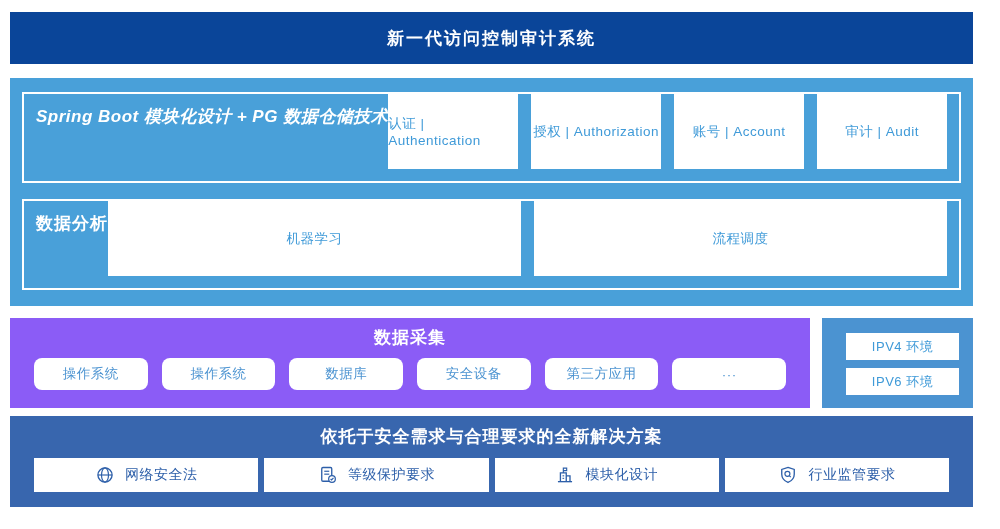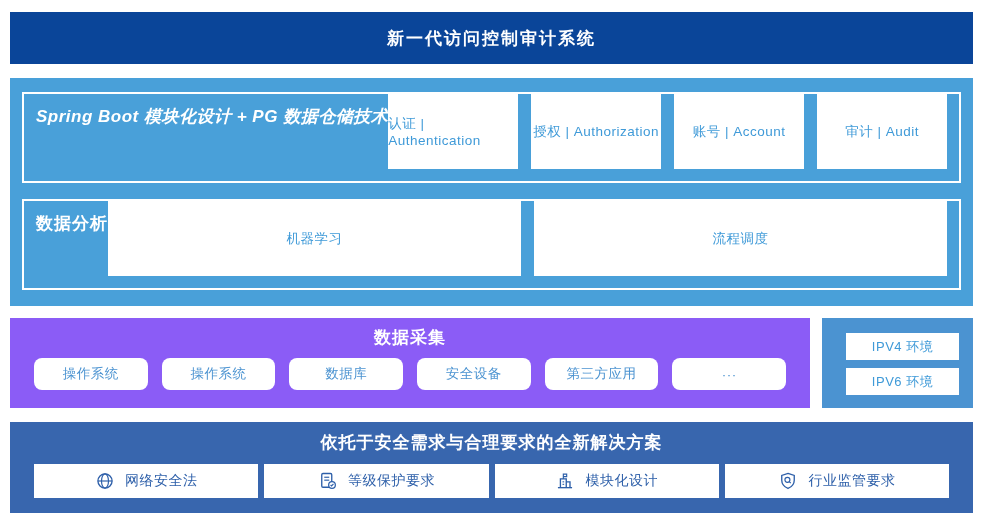--- a/index.html
+++ b/index.html
@@ -51,21 +51,21 @@
   .collection .box-row { gap: 14px; }
   .collection .wbox { color: #4b93d1; border-radius: 8px; }
   .env-panel {
     flex: 1; background: #4b93d1;
     padding: 15px 14px 13px 24px;
     display: flex; flex-direction: column; gap: 8px;
   }
   .env-panel .wbox { flex: 1; color: #3f9ad8; font-size: 13px; }
   
   .solution {
-    margin-top: 14px; height: 91px; background: #3866ae;
+    margin-top: 8px; height: 91px; background: #3866ae;
     padding: 9px 24px 15px 24px;
     display: flex; flex-direction: column; flex: none;
   }
   .solution .sec-title { padding: 0 0 10px 0; }
   .solution .box-row { gap: 6px; }
   .solution .wbox { color: #2d5fa9; font-size: 14px; gap: 10px; }
   .icon { width: 20px; height: 20px; display: inline-flex; color: #2d5fa9; }
   .icon svg { width: 100%; height: 100%; }
 </style>
 </head>

